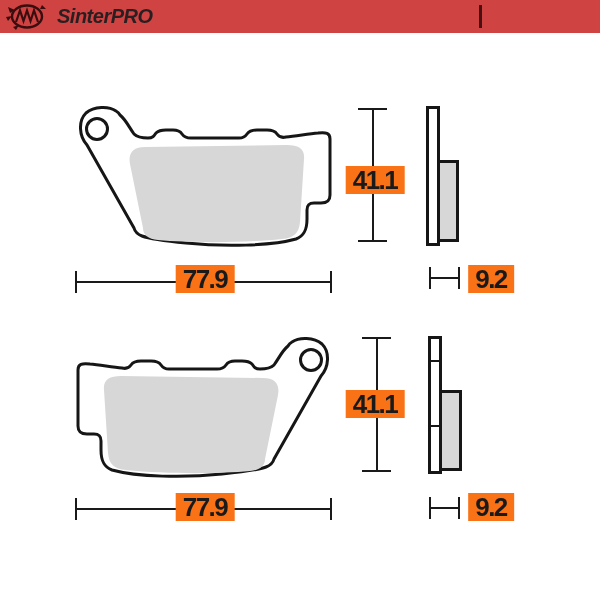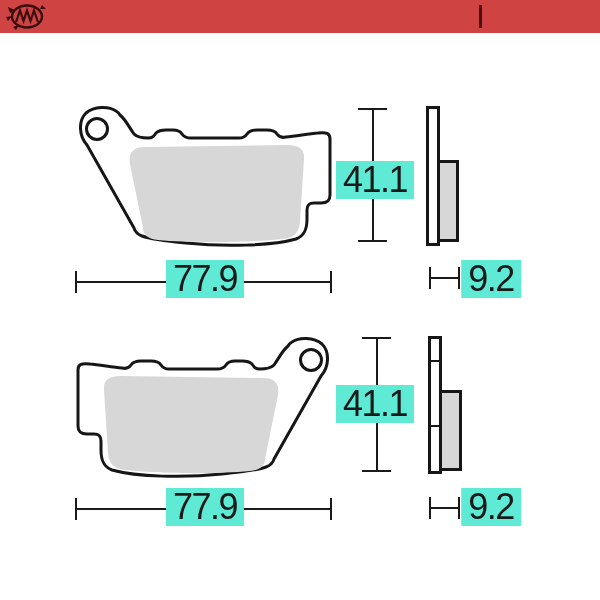--- a/index.html
+++ b/index.html
@@ -34,36 +34,37 @@
     box-sizing:border-box;
   }
   .sv-tabline{position:absolute;height:2px;background:#161616;}
   
   .dim-line-h{position:absolute;height:2px;background:#1a1a1a;}
   .dim-line-v{position:absolute;width:2px;background:#1a1a1a;}
   .dim-cap-h{position:absolute;height:2px;background:#1a1a1a;}
   .dim-cap-v{position:absolute;width:2px;background:#1a1a1a;}
   .dim-label{
     position:absolute;transform:translate(-50%,-50%);
-    font-weight:normal;font-size:36px;letter-spacing:-1.5px;line-height:1;
-    color:#1a1a1a;background:#5eead4;padding:1px 7px;white-space:nowrap;
+    font-weight:bold;font-size:26px;letter-spacing:-1.5px;line-height:1;
+    color:#1a1a1a;background:#f97316;padding:1px 7px;white-space:nowrap;
     z-index:3;
   }
 </style>
 </head>
 <body>
 
 <div class="stage">
 
   <header class="banner">
     <svg class="banner-logo" viewBox="0 0 42 29" aria-hidden="true">
       <ellipse cx="21" cy="14.5" rx="15" ry="11" fill="none" stroke="#3a0e0e" stroke-width="2.4"></ellipse>
       <path d="M 10,20 L 14,8.5 L 17.5,19 L 21,8.5 L 24.5,19 L 28,8.5 L 32,20" fill="none" stroke="#3a0e0e" stroke-width="2.2"></path>
       <path d="M 2,5 L 9,8 L 4,11 Z M 0,15 L 6,14 L 2,19 Z M 7,25 L 13,23 L 10,28 Z M 36,3 L 40,7 L 34,7 Z" fill="#3a0e0e"></path>
     </svg>
+    <div class="brand-text brand-left">SinterPRO</div>
     <div class="banner-divider"></div>
   </header>
 
   <svg class="pad-svg" style="left:68px;top:103px;" width="272" height="146" viewBox="0 0 272 146">
     <g id="padShape">
       <path d="
         M 52,12
         C 58,17 61,24 66,31
         C 69,34 74,35 80,35
         C 85,35 86,33 88,30

